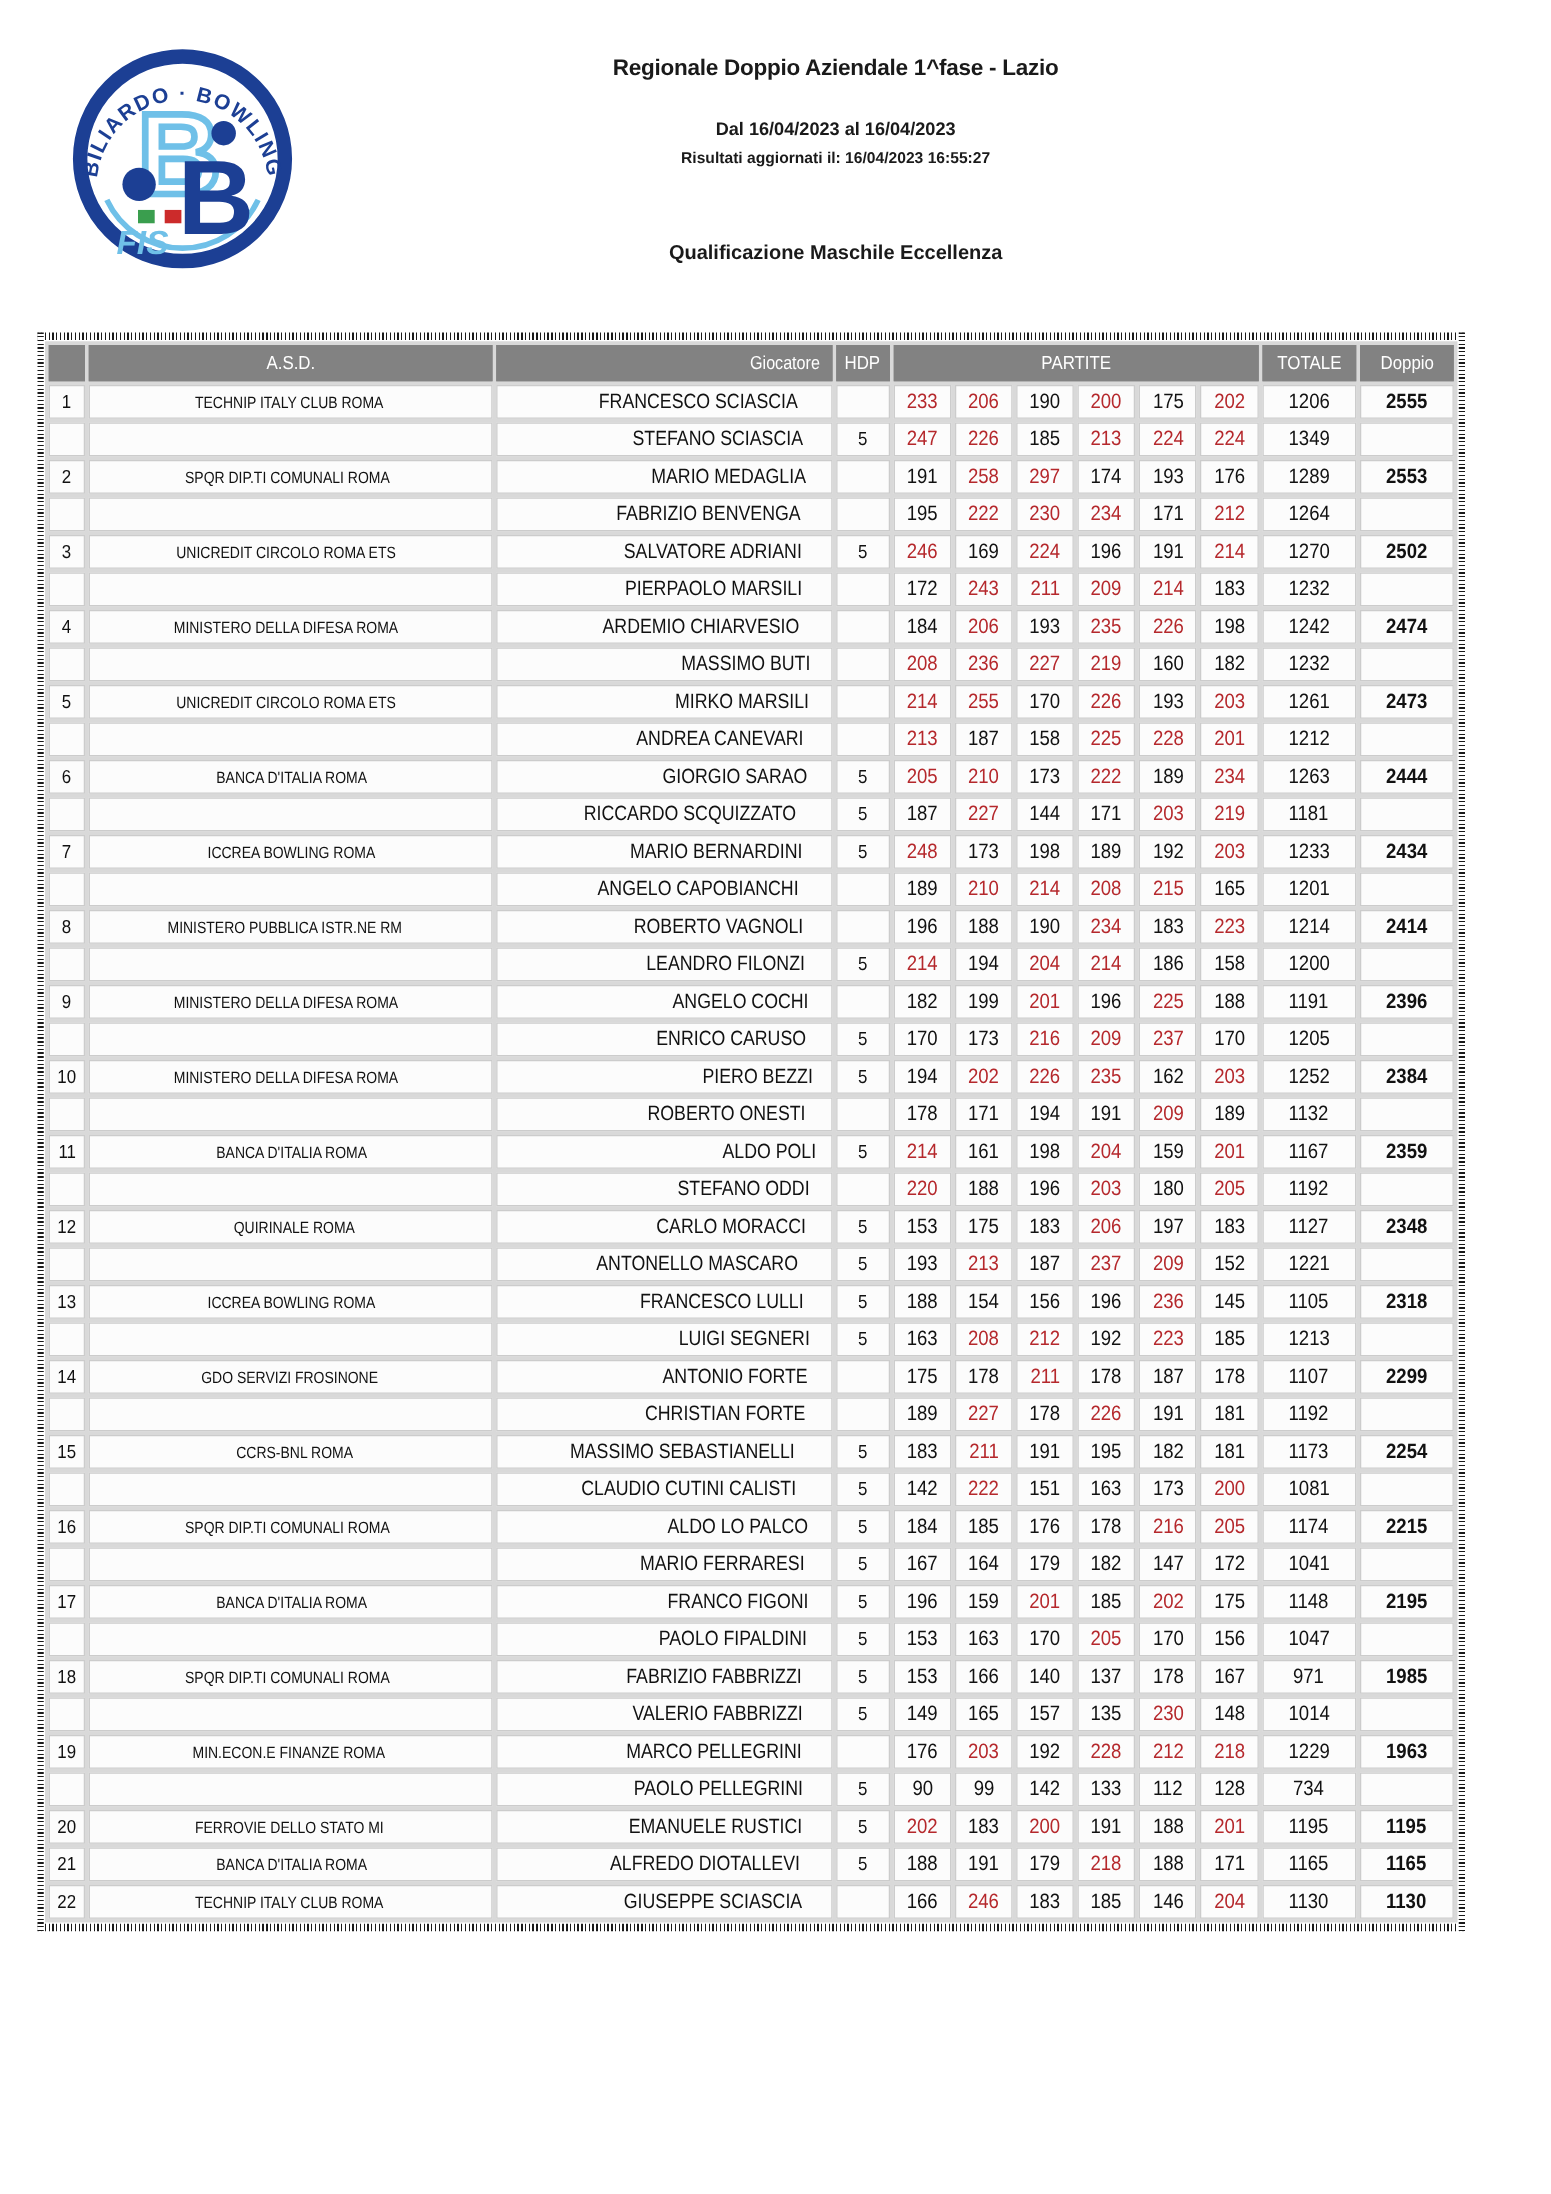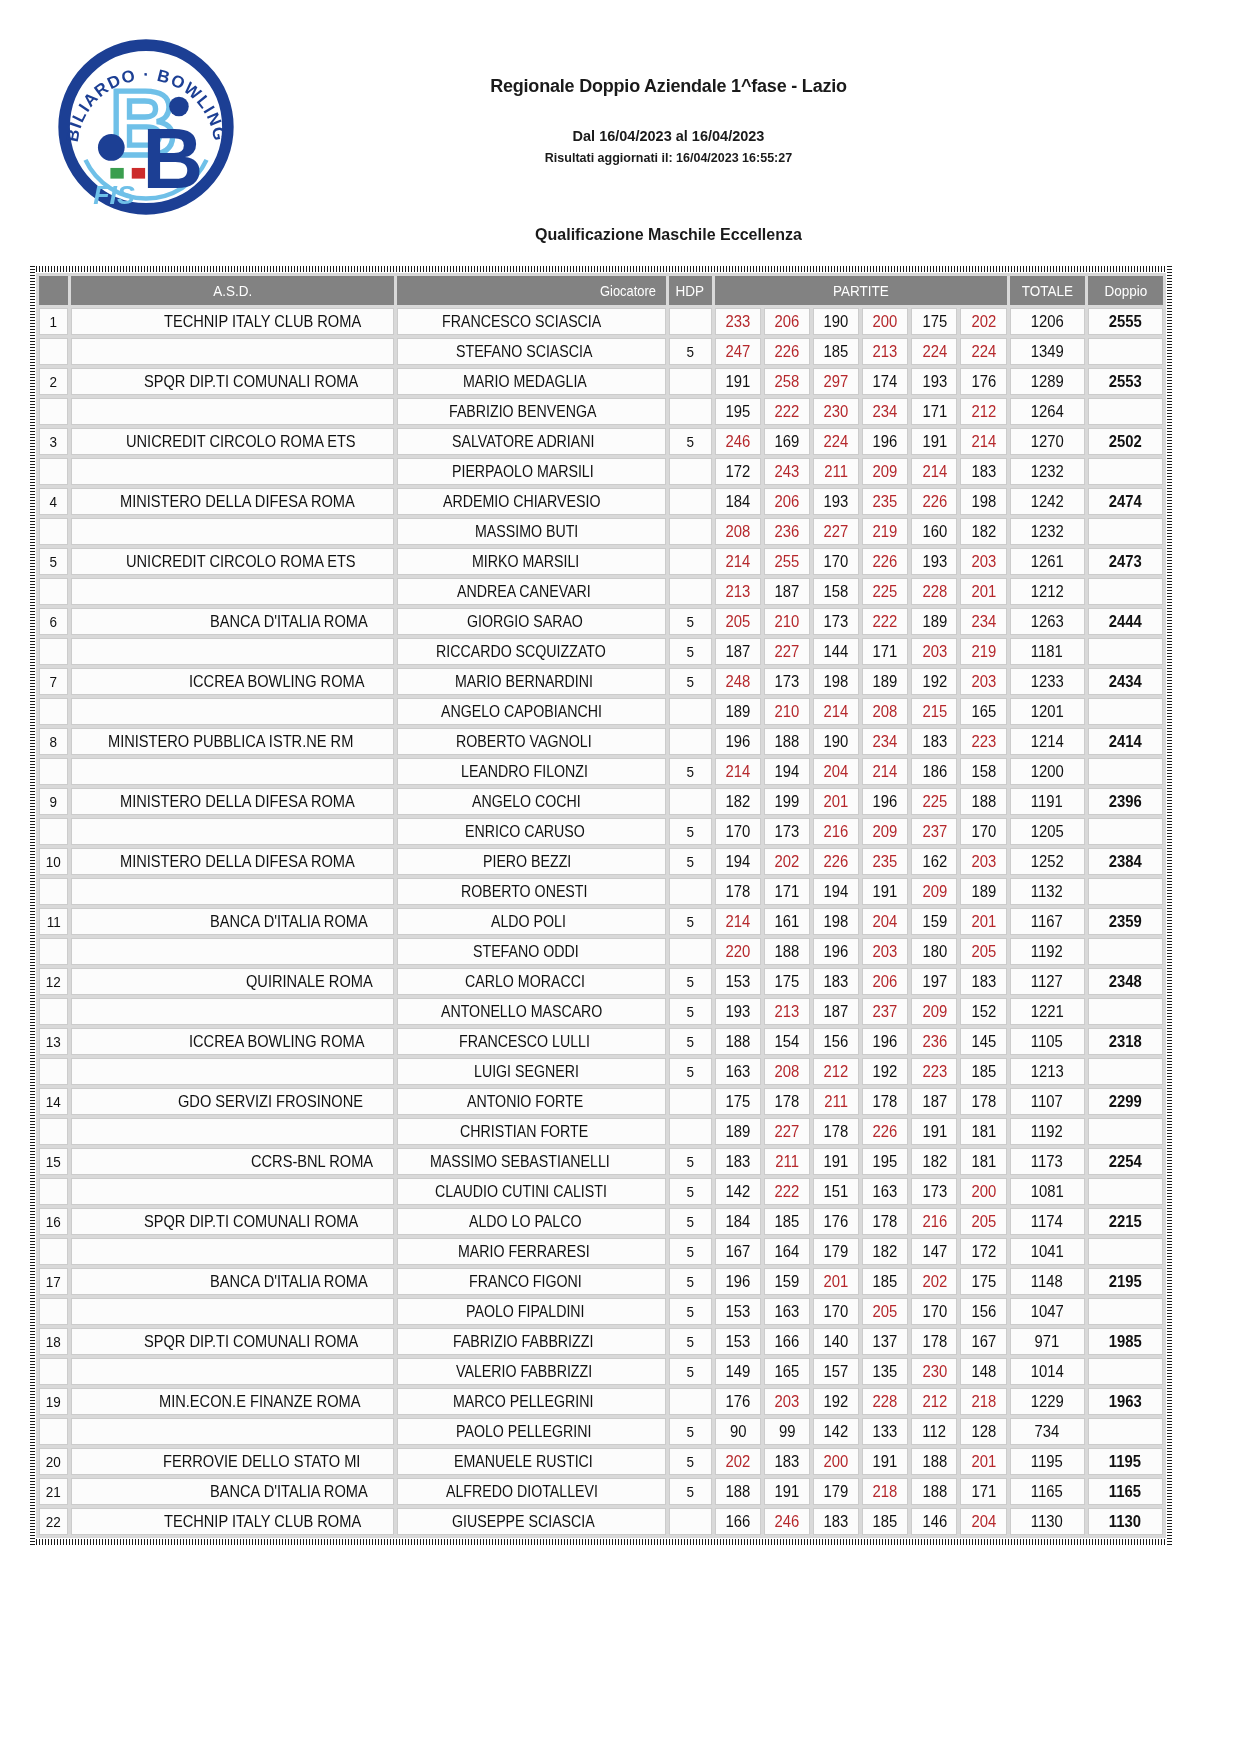--- a/index.html
+++ b/index.html
@@ -1,20 +1,20 @@
 <!DOCTYPE html>
 <html><head>
 <meta charset="utf-8">
 <style>
   html,body{margin:0;padding:0;background:#fff;}
   .page{position:relative;width:1241px;height:1755px;background:#fff;overflow:hidden;
         font-family:"Liberation Sans",sans-serif;color:#111;}
   
   .logo{position:absolute;left:57px;top:37px;width:178px;height:180px;}
-  .hline{position:absolute;left:0;right:0;text-align:center;padding-left:96px;font-weight:bold;color:#1a1a1a;margin-top:32px;}
+  .hline{position:absolute;left:0;right:0;text-align:center;padding-left:96px;font-weight:bold;color:#1a1a1a;}
   .t1{top:44px;font-size:18px;letter-spacing:-0.2px;}
   .t2{top:96px;font-size:14.5px;}
   .t3{top:119px;font-size:12.5px;text-align:center;}
   .sec{top:194px;font-size:16px;}
   
   .table-frame{position:absolute;left:30px;top:266px;width:1142px;}
   .stripe{position:absolute;background-color:#fff;}
   .stripe.top,.stripe.bottom{left:0;right:0;height:6px;
      background-image:repeating-linear-gradient(90deg,#1a1a1a 0 1px,#ffffff 1px 3px);}
   .stripe.top{top:0;}
@@ -24,22 +24,22 @@
   .stripe.left{left:0;}
   .stripe.right{right:0;}
   .tbl-inner{padding:7px 6px;}
   table{border-collapse:separate;border-spacing:3px;background:#d9d9d9;width:1130px;table-layout:fixed;}
   td,th{background:#fcfcfc;border:1px solid #cccccc;height:27px;padding:0;margin:0;
         overflow:hidden;white-space:nowrap;vertical-align:middle;box-sizing:border-box;
         font-size:16.5px;text-align:center;}
   thead th{background:#828282;border-color:#828282;color:#fff;font-weight:normal;
            font-size:15px;height:29px;text-decoration:underline;}
   th.h-player{text-align:right;padding-left:8px;}
-  td.c-asd{text-align:right;padding-left:22px;font-size:17px;}
-  td.c-player{text-align:center;padding-left:7px;font-size:16.5px;}
+  td.c-asd{text-align:center;padding-left:22px;font-size:13px;}
+  td.c-player{text-align:right;padding-left:7px;font-size:16.5px;}
   td.c-rank{font-size:15px;}
   td.c-hdp{font-size:15px;}
   td.c-double{font-weight:bold;}
   .cnd{display:inline-block;transform:scaleX(0.86);transform-origin:0 50%;}
   .cndc{display:inline-block;transform:scaleX(0.9);transform-origin:50% 50%;}
   td.c-game .hi{color:#b5282c;}
 </style>
 </head>
 <body>
 

